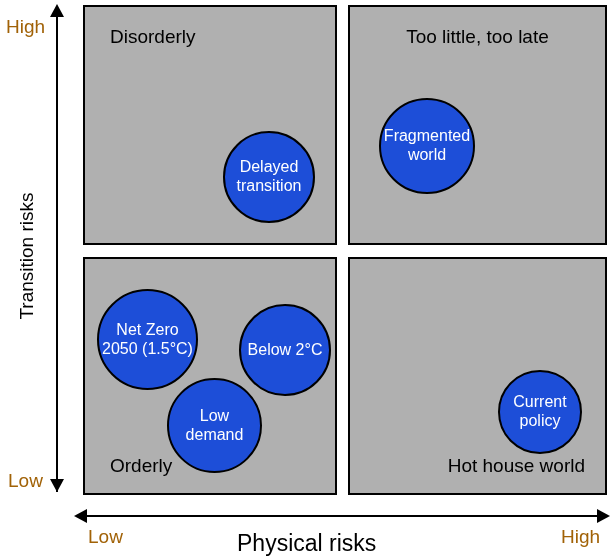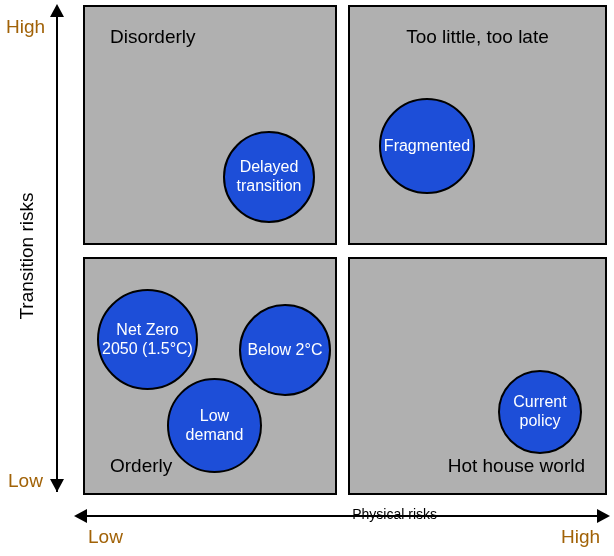--- a/index.html
+++ b/index.html
@@ -88,24 +88,24 @@
     width: 140px;
     text-align: center;
     font-size: 19px;
     color: #000000;
     transform: rotate(-90deg);
     white-space: nowrap;
   }
   .axis-title-x {
     position: absolute;
     left: 237px;
-    top: 506px;
+    top: 530px;
     width: 200px;
-    text-align: right;
-    font-size: 14px;
+    text-align: left;
+    font-size: 23px;
     color: #000000;
     white-space: nowrap;
   }
 
   
   .quadrant {
     position: absolute;
     background: #b0b0b0;
     border: 2px solid #000000;
     box-sizing: border-box;
@@ -170,20 +170,21 @@
         <span>transition</span>
       </div>
     </div>
   </div>
 
   <div class="quadrant q-tr">
     <div class="quad-label ql-tr">Too little, too late</div>
     <div class="bubble" style="left:29px; top:91px; width:96px; height:96px;">
       <div>
         <span>Fragmented</span>
+        <span>world</span>
       </div>
     </div>
   </div>
 
   <div class="quadrant q-bl">
     <div class="quad-label ql-bl">Orderly</div>
     <div class="bubble" style="left:12px; top:30px; width:101px; height:101px;">
       <div>
         <span>Net Zero</span>
         <span>2050 (1.5°C)</span>

